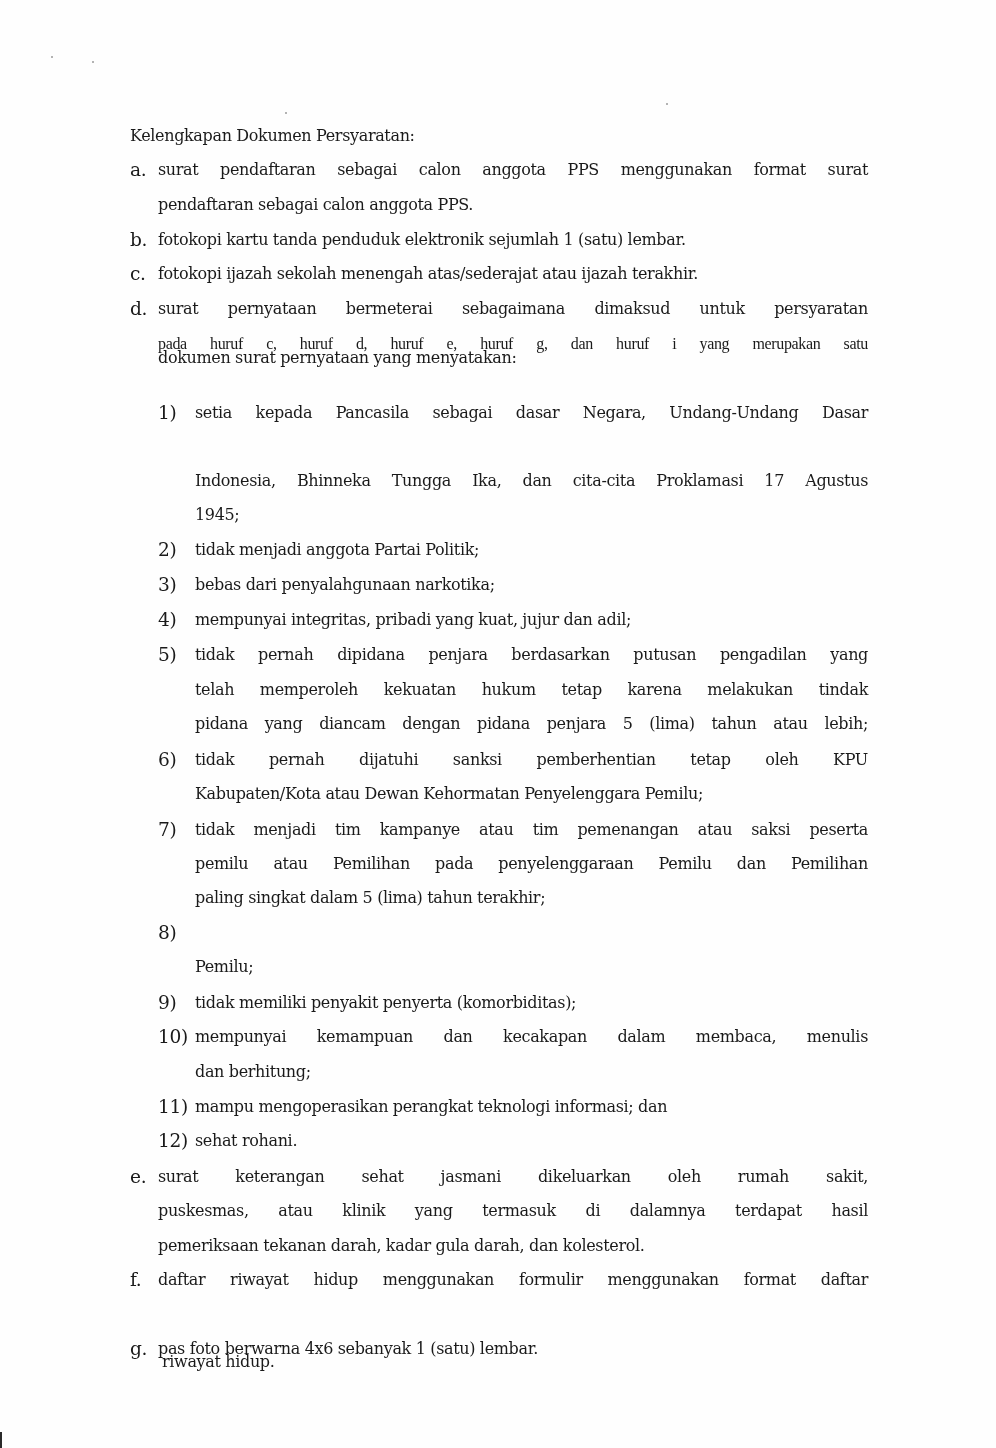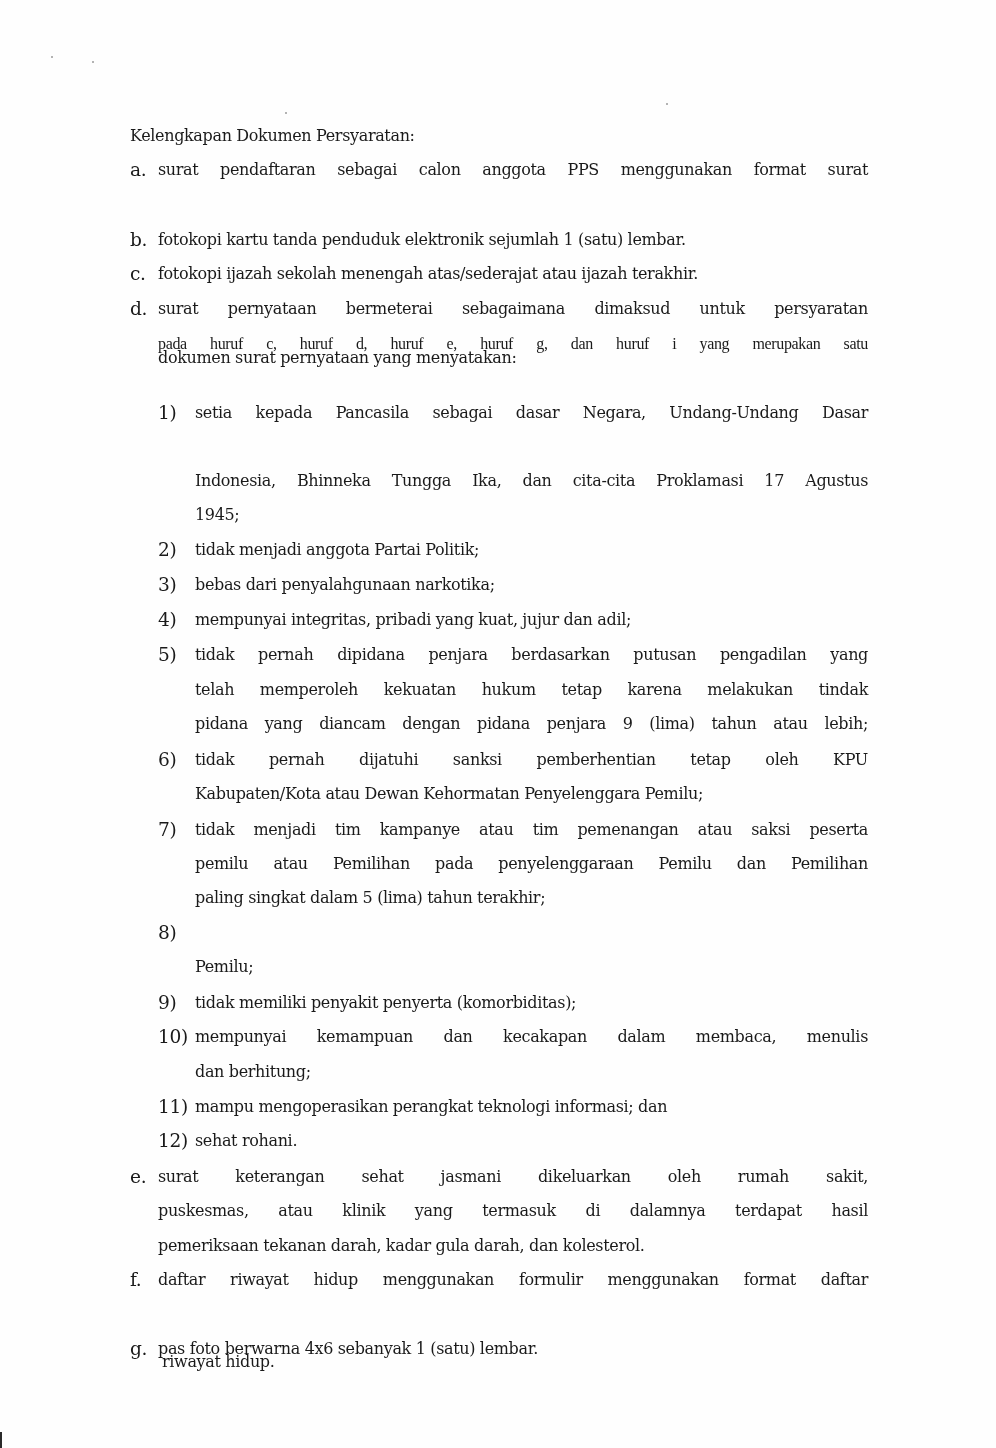--- a/index.html
+++ b/index.html
@@ -62,20 +62,21 @@
   <span class="speck" style="left:51px;top:56px;width:2px;height:2px;"></span>
   <span class="speck" style="left:92px;top:61px;width:2px;height:2px;"></span>
   <span class="speck" style="left:285px;top:112px;width:2px;height:2px;"></span>
   <span class="speck" style="left:666px;top:103px;width:2px;height:2px;"></span>
   <span class="edge-mark"></span>
 
   <div class="line" style="left:130px;top:124px;">Kelengkapan Dokumen Persyaratan:</div>
 
   <div class="marker" style="left:130px;top:158px;">a.</div>
   <div class="line justify" style="left:158px;top:158px;width:710px;">surat pendaftaran sebagai calon anggota PPS menggunakan format surat</div>
+  <div class="line" style="left:158px;top:193px;">pendaftaran sebagai calon anggota PPS.</div>
 
   <div class="marker" style="left:130px;top:228px;">b.</div>
   <div class="line" style="left:158px;top:228px;">fotokopi kartu tanda penduduk elektronik sejumlah 1 (satu) lembar.</div>
 
   <div class="marker" style="left:130px;top:262px;">c.</div>
   <div class="line" style="left:158px;top:262px;">fotokopi ijazah sekolah menengah atas/sederajat atau ijazah terakhir.</div>
 
   <div class="marker" style="left:130px;top:297px;">d.</div>
   <div class="line justify" style="left:158px;top:297px;width:710px;">surat pernyataan bermeterai sebagaimana dimaksud untuk persyaratan</div>
   <div class="line justify" style="left:158px;top:332px;width:710px;font-family:Liberation Serif, serif;">pada huruf c, huruf d, huruf e, huruf g, dan huruf i yang merupakan satu</div>
@@ -91,21 +92,21 @@
 
   <div class="marker" style="left:158px;top:573px;">3)</div>
   <div class="line" style="left:195px;top:573px;">bebas dari penyalahgunaan narkotika;</div>
 
   <div class="marker" style="left:158px;top:608px;">4)</div>
   <div class="line" style="left:195px;top:608px;">mempunyai integritas, pribadi yang kuat, jujur dan adil;</div>
 
   <div class="marker" style="left:158px;top:643px;">5)</div>
   <div class="line justify" style="left:195px;top:678px;width:673px;">telah memperoleh kekuatan hukum tetap karena melakukan tindak</div>
   <div class="line justify" style="left:195px;top:643px;width:673px;">tidak pernah dipidana penjara berdasarkan putusan pengadilan yang</div>
-  <div class="line justify" style="left:195px;top:712px;width:673px;">pidana yang diancam dengan pidana penjara 9 (lima) tahun atau lebih;</div>
+  <div class="line justify" style="left:195px;top:712px;width:673px;">pidana yang diancam dengan pidana penjara 5 (lima) tahun atau lebih;</div>
 
   <div class="marker" style="left:158px;top:748px;">6)</div>
   <div class="line justify" style="left:195px;top:748px;width:673px;">tidak pernah dijatuhi sanksi pemberhentian tetap oleh KPU</div>
   <div class="line" style="left:195px;top:782px;">Kabupaten/Kota atau Dewan Kehormatan Penyelenggara Pemilu;</div>
 
   <div class="marker" style="left:158px;top:818px;">7)</div>
   <div class="line justify" style="left:195px;top:818px;width:673px;">tidak menjadi tim kampanye atau tim pemenangan atau saksi peserta</div>
   <div class="line justify" style="left:195px;top:852px;width:673px;">pemilu atau Pemilihan pada penyelenggaraan Pemilu dan Pemilihan</div>
   <div class="line" style="left:195px;top:886px;">paling singkat dalam 5 (lima) tahun terakhir;</div>
 

